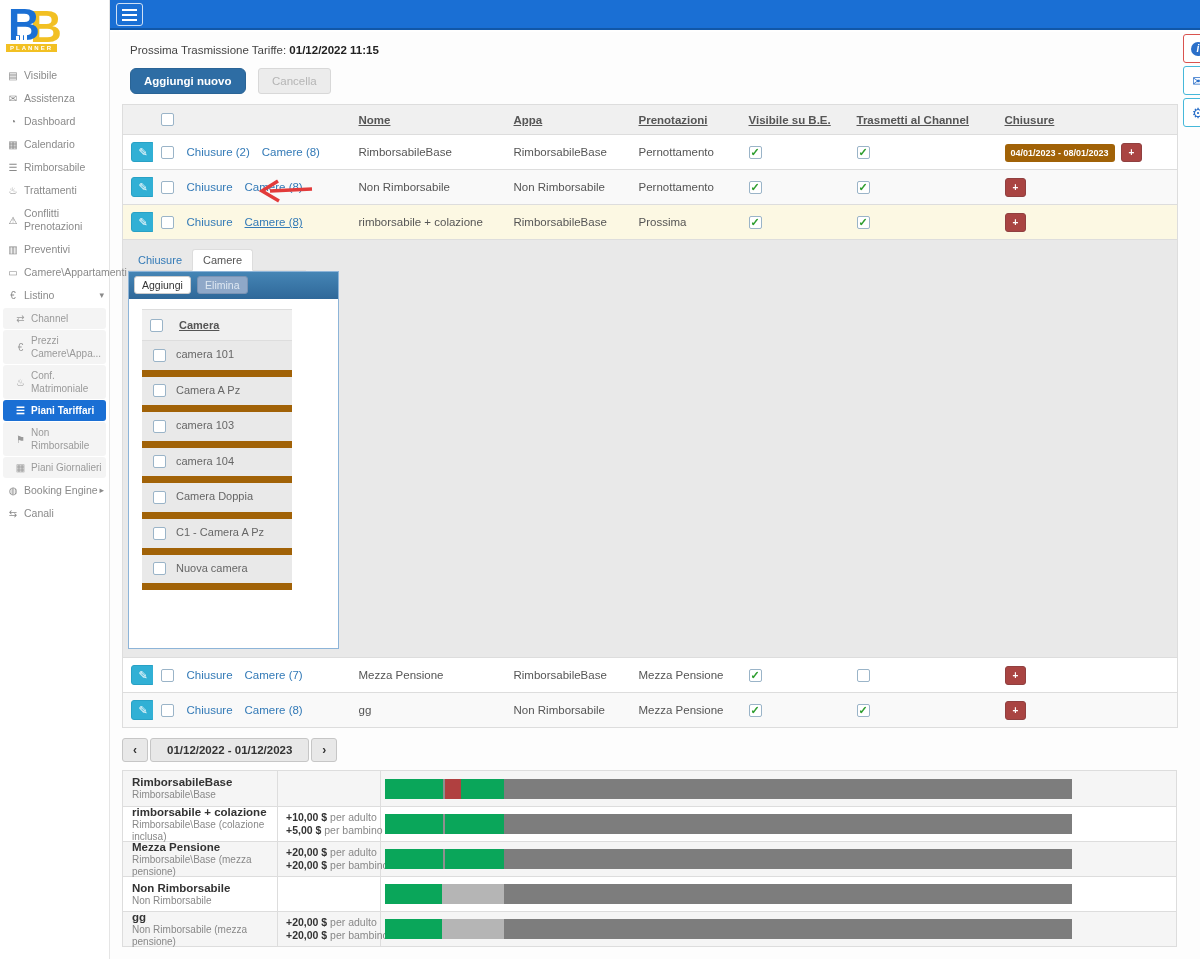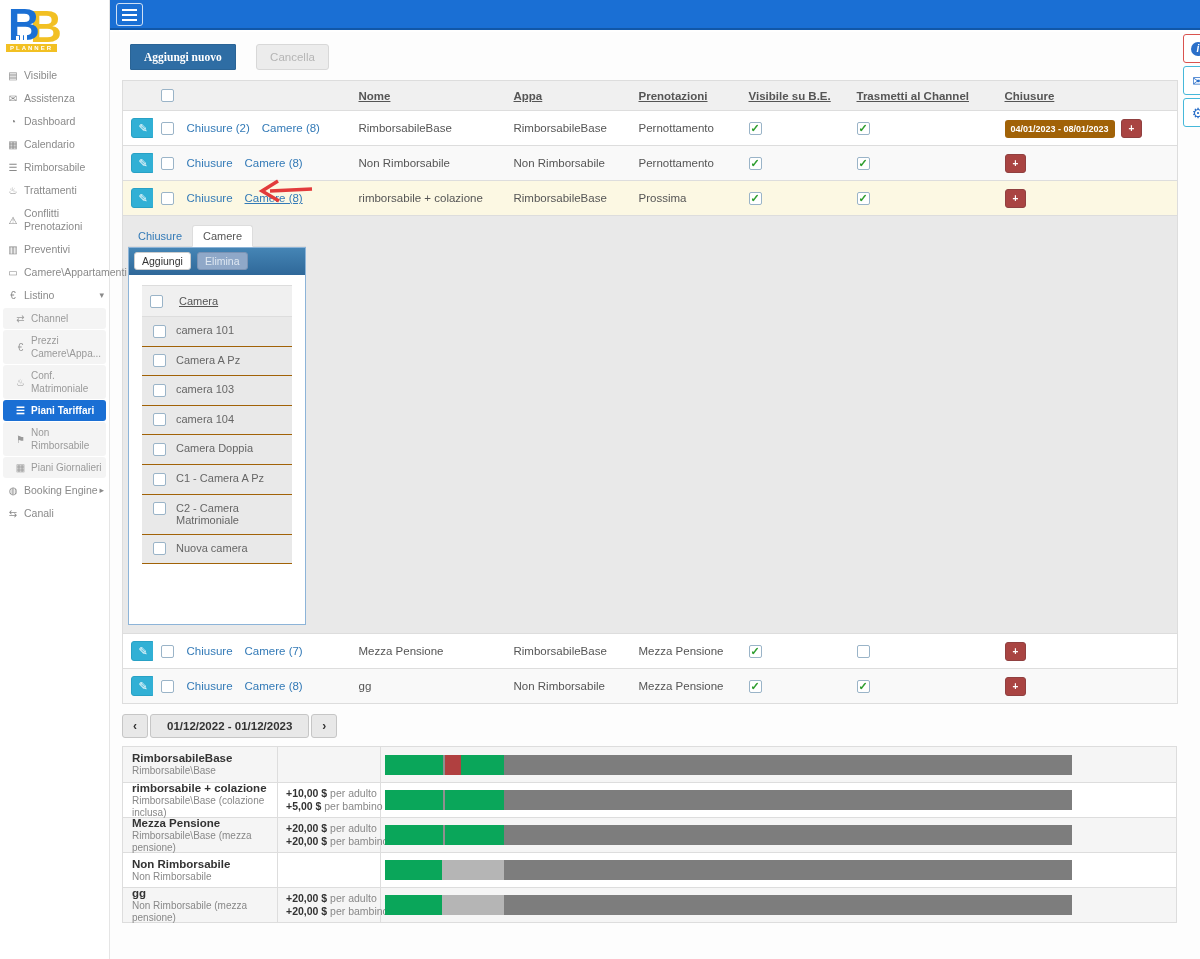--- a/index.html
+++ b/index.html
@@ -43,25 +43,25 @@
   .fbtn.red { border:1px solid #d9534f; }
   .fbtn.teal { border:1px solid #46b8da; }
   .info-circle { width:14px; height:14px; border-radius:50%; background:#2a6fc9; color:#fff;
     font-size:10px; font-weight:bold; font-style:italic; display:flex; align-items:center; justify-content:center; }
 
   
   .main { position:absolute; left:110px; top:32px; right:0; bottom:0; background:#fdfdfd; }
   .transmission { margin:12px 0 0 20px; font-size:11.5px; color:#444; }
   .transmission b { color:#222; }
   .action-btns { margin:12px 0 10px 20px; }
-  .btn-primary { background:#2e6da4; color:#fff; border:1px solid #2a6496; border-radius:1px;
+  .btn-primary { background:#2e6da4; color:#fff; border:1px solid #2a6496; border-radius:6px;
     font-size:11.5px; font-weight:bold; padding:6px 13px; cursor:pointer;
-    font-family:Liberation Serif, serif; }
+    font-family:Liberation Sans, sans-serif; }
   .btn-disabled { background:#ececec; color:#b5b5b5; border:1px solid #d8d8d8; border-radius:3px;
-    font-size:11.5px; padding:6px 13px; margin-left:16px; cursor:default;
+    font-size:11.5px; padding:6px 13px; margin-left:8px; cursor:default;
     font-family:"Liberation Sans", sans-serif; }
 
   
   table.plans { margin-left:12px; width:1055px; border-collapse:collapse; table-layout:fixed;
     border:1px solid #ddd; background:#fff; font-size:11.5px; }
   table.plans th, table.plans td { border-top:1px solid #ddd; padding:7px 8px; text-align:left;
     vertical-align:middle; overflow:hidden; white-space:nowrap; }
   table.plans thead th { background:#f0f0f0; color:#555; font-weight:bold; padding:8px 8px; }
   .th-label { text-decoration:underline; cursor:pointer; }
   tr.stripe td { background:#f9f9f9; }
@@ -82,29 +82,29 @@
     border-radius:3px; padding:3px 7px; margin-left:6px; cursor:pointer; display:inline-block; }
   .plus-badge.first { margin-left:0; }
 
   
   tr.detail td { background:#e9e9e9; padding:7px 0 8px 5px; vertical-align:top; white-space:normal; }
   .tabbar { width:178px; display:flex; align-items:flex-end; border-bottom:1px solid #ddd; height:24px; }
   .tab { font-size:11px; padding:4px 10px; cursor:pointer; }
   .tab.link { color:#337ab7; }
   .tab.active { background:#fff; border:1px solid #ddd; border-bottom:1px solid #fff; margin-bottom:-1px;
     border-radius:3px 3px 0 0; color:#555; }
-  .subpanel { width:178px; border:1px solid #8db4d8; background:#fff; height:378px; }
+  .subpanel { width:211px; border:1px solid #8db4d8; background:#fff; height:378px; }
   .subpanel-head { background:linear-gradient(#4585b5,#2f6899); padding:4px 5px; height:27px; }
   .mini-btn { background:#fff; border:1px solid #ccc; border-radius:3px; font-size:10.5px; color:#333;
     padding:2px 7px; cursor:pointer; font-family:"Liberation Sans", sans-serif; }
   .mini-btn.disabled { background:#8fa8c8; color:#dfe8f2; border:1px solid #7a93b4; margin-left:3px; cursor:default; }
   .rooms { margin:10px 12px 0 13px; width:150px; border-collapse:collapse; font-size:11px; }
   .rooms th { background:#efefef; border-bottom:1px solid #ddd; padding:6px 5px; text-align:left; }
-  .rooms th .th-label { font-weight:normal;text-align:right; }
-  .rooms td { border-bottom:1px solid #a16207; padding:6px 5px; color:#666;margin-top:39px; }
+  .rooms th .th-label { font-weight:bold;text-align:right; }
+  .rooms td { border-bottom:7px solid #a16207; padding:6px 5px; color:#666;margin-top:39px; }
   .rooms .cbcell { width:26px; text-align:center; }
 
   
   .datenav { margin:10px 0 0 12px; display:flex; gap:2px; }
   .dn-btn { background:#e8e8e8; border:1px solid #c6c6c6; border-radius:3px; color:#333;
     font-size:12px; font-weight:bold; padding:4px 10px; cursor:pointer;
     font-family:"Liberation Sans", sans-serif; }
   .dn-range { background:#e8e8e8; border:1px solid #c6c6c6; border-radius:3px; color:#333;
     font-size:11.5px; font-weight:bold; padding:5px 16px; cursor:pointer; }
 
@@ -238,20 +238,24 @@
   <div class="fbtn teal">
       <span>✉</span>
     </div>
   <div class="fbtn teal">
       <span>⚙</span>
     </div>
 </div>
 
 <div class="main">
 
+  <div class="transmission">
+    <span>Prossima Trasmissione Tariffe:</span>
+    <b>01/12/2022 11:15</b>
+  </div>
 
   <div class="action-btns">
     <button class="btn-primary">Aggiungi nuovo</button>
     <button class="btn-disabled">Cancella</button>
   </div>
 
   <table class="plans">
     <colgroup>
       <col style="width:30px">
         <col style="width:26px">
@@ -348,24 +352,20 @@
                 <tr>
                     <td class="cbcell"><span class="cb"></span></td>
                     <td>Camera Doppia</td>
                   </tr>
                 <tr>
                     <td class="cbcell"><span class="cb"></span></td>
                     <td>C1 - Camera A Pz</td>
                   </tr>
                 <tr>
                     <td class="cbcell"><span class="cb"></span></td>
-                    <td>C2 - Camera Matrimoniale</td>
-                  </tr>
-                <tr>
-                    <td class="cbcell"><span class="cb"></span></td>
                     <td>Nuova camera</td>
                   </tr>
               </tbody>
             </table>
           </div>
         </td>
       </tr>
       <tr>
         <td><button class="edit-btn"><span>✎</span></button></td>
         <td><span class="cb"></span></td>

